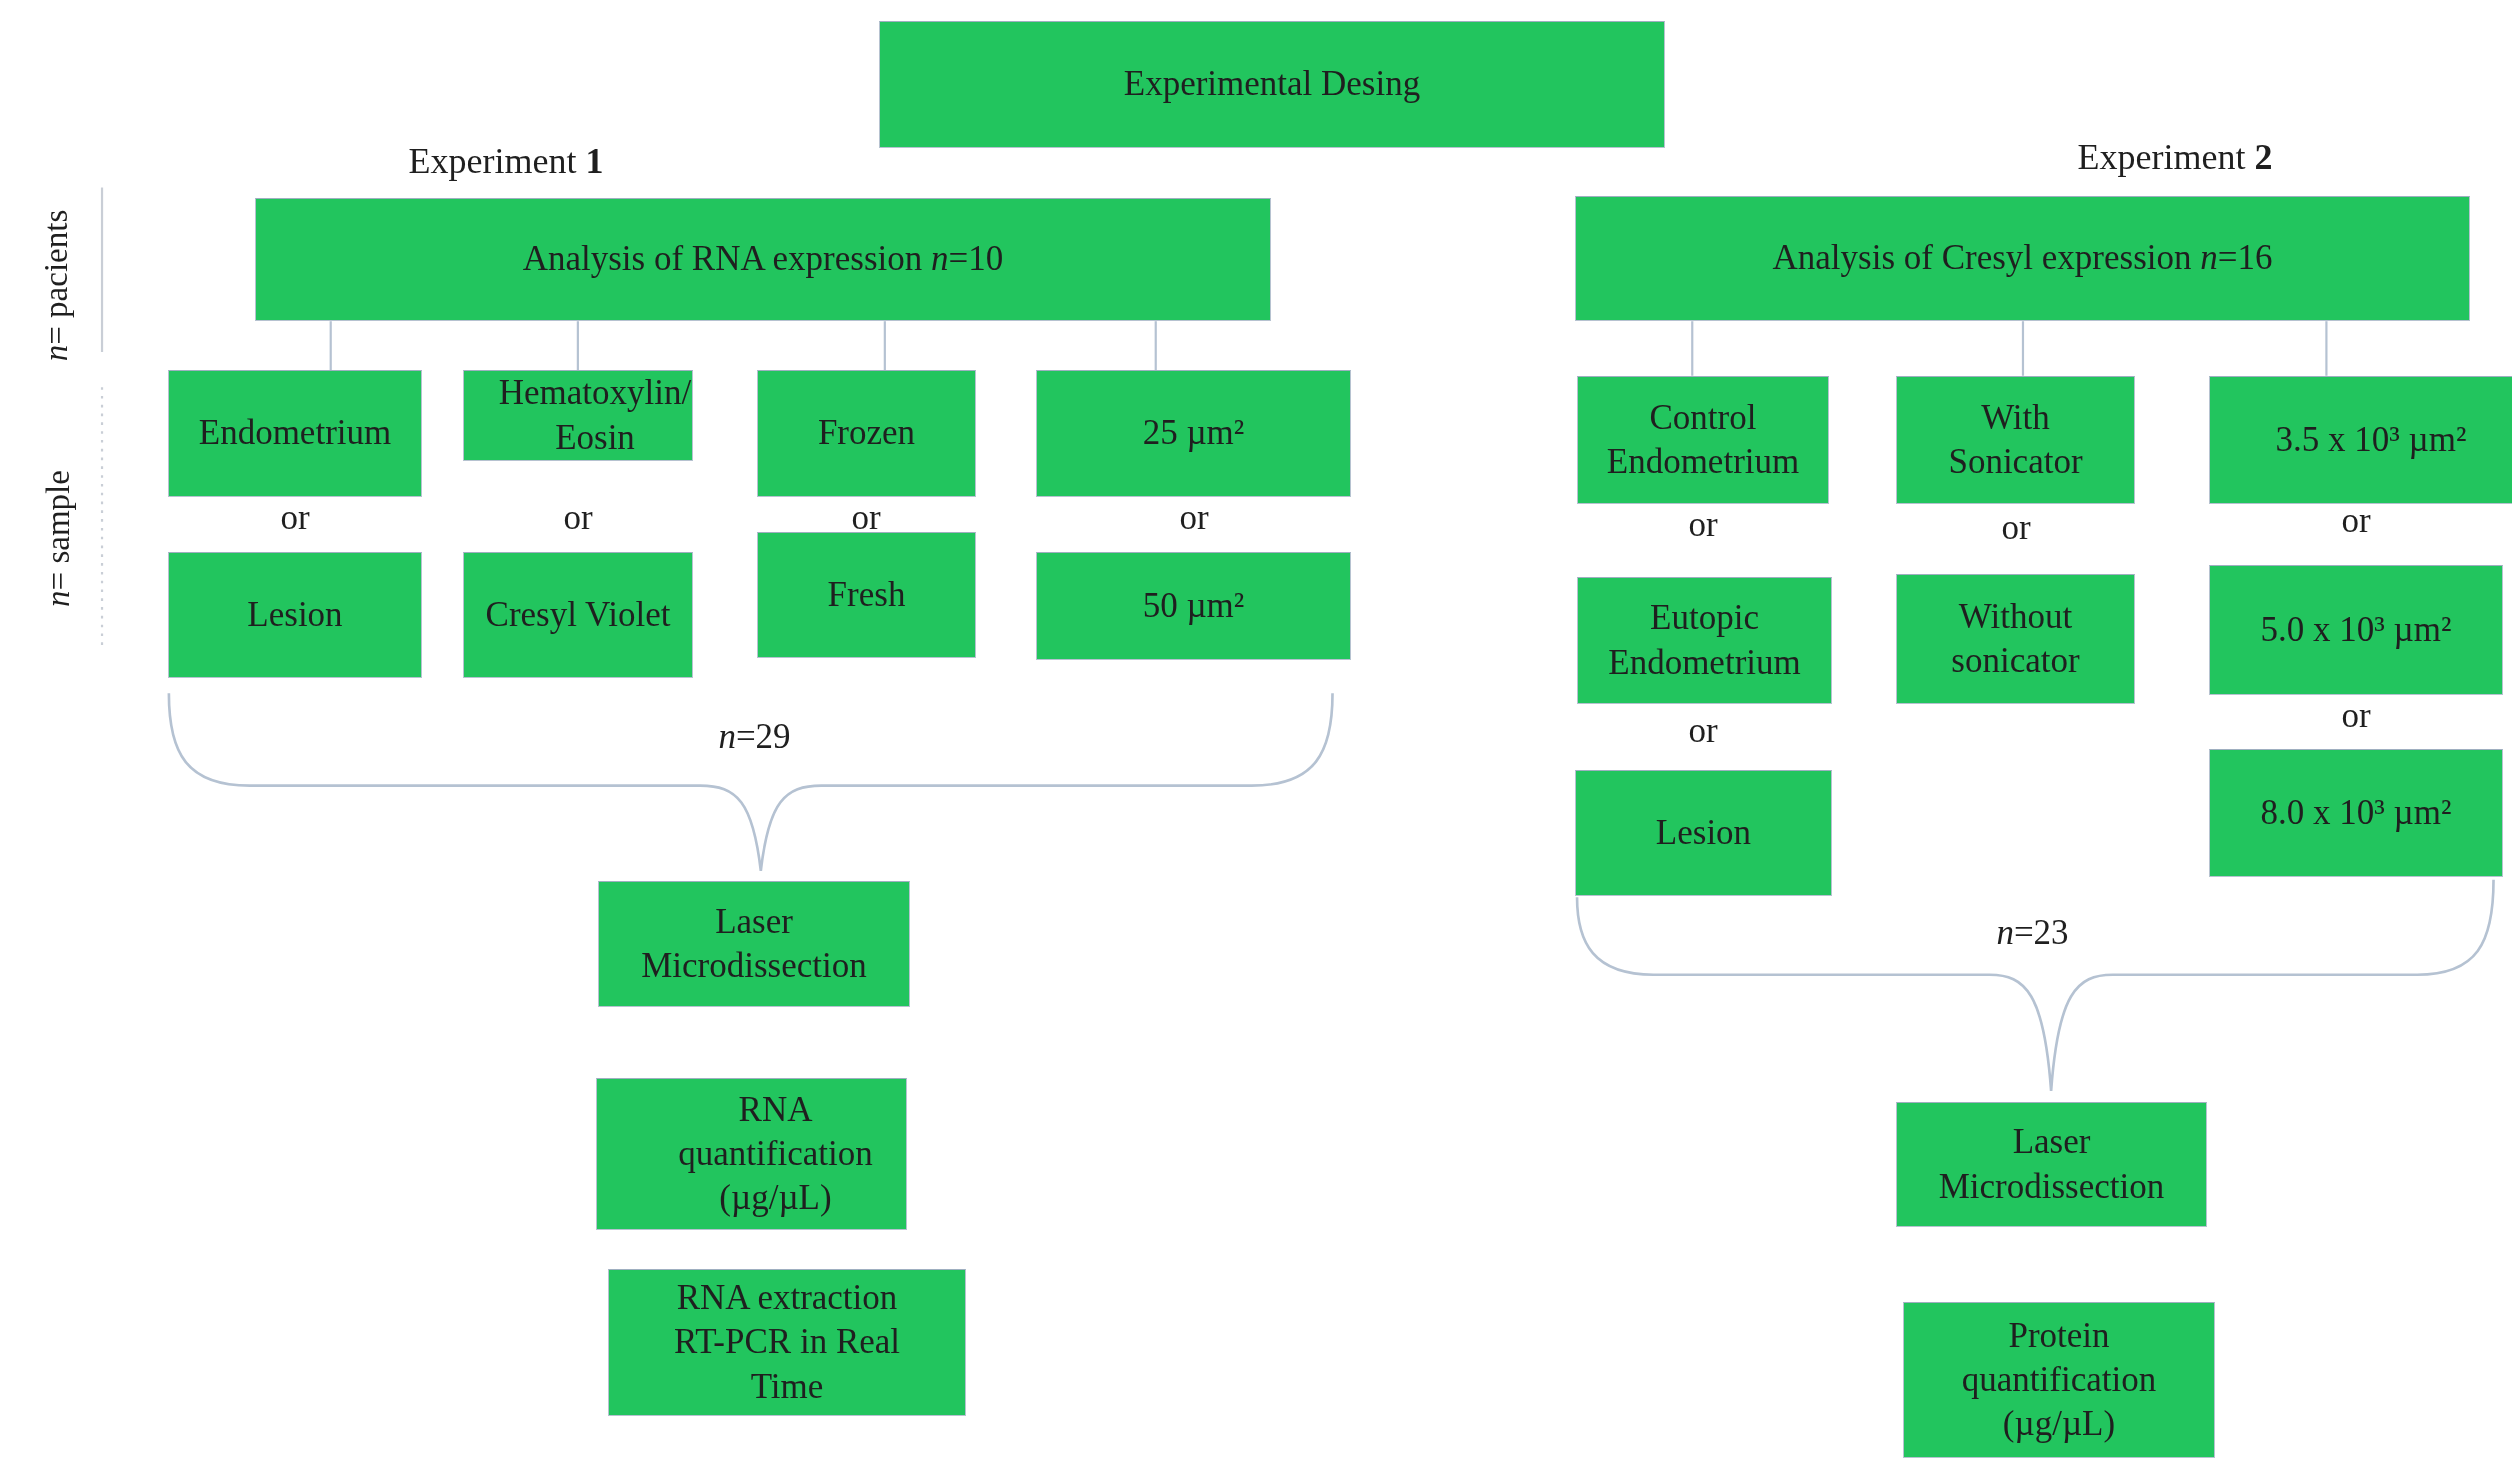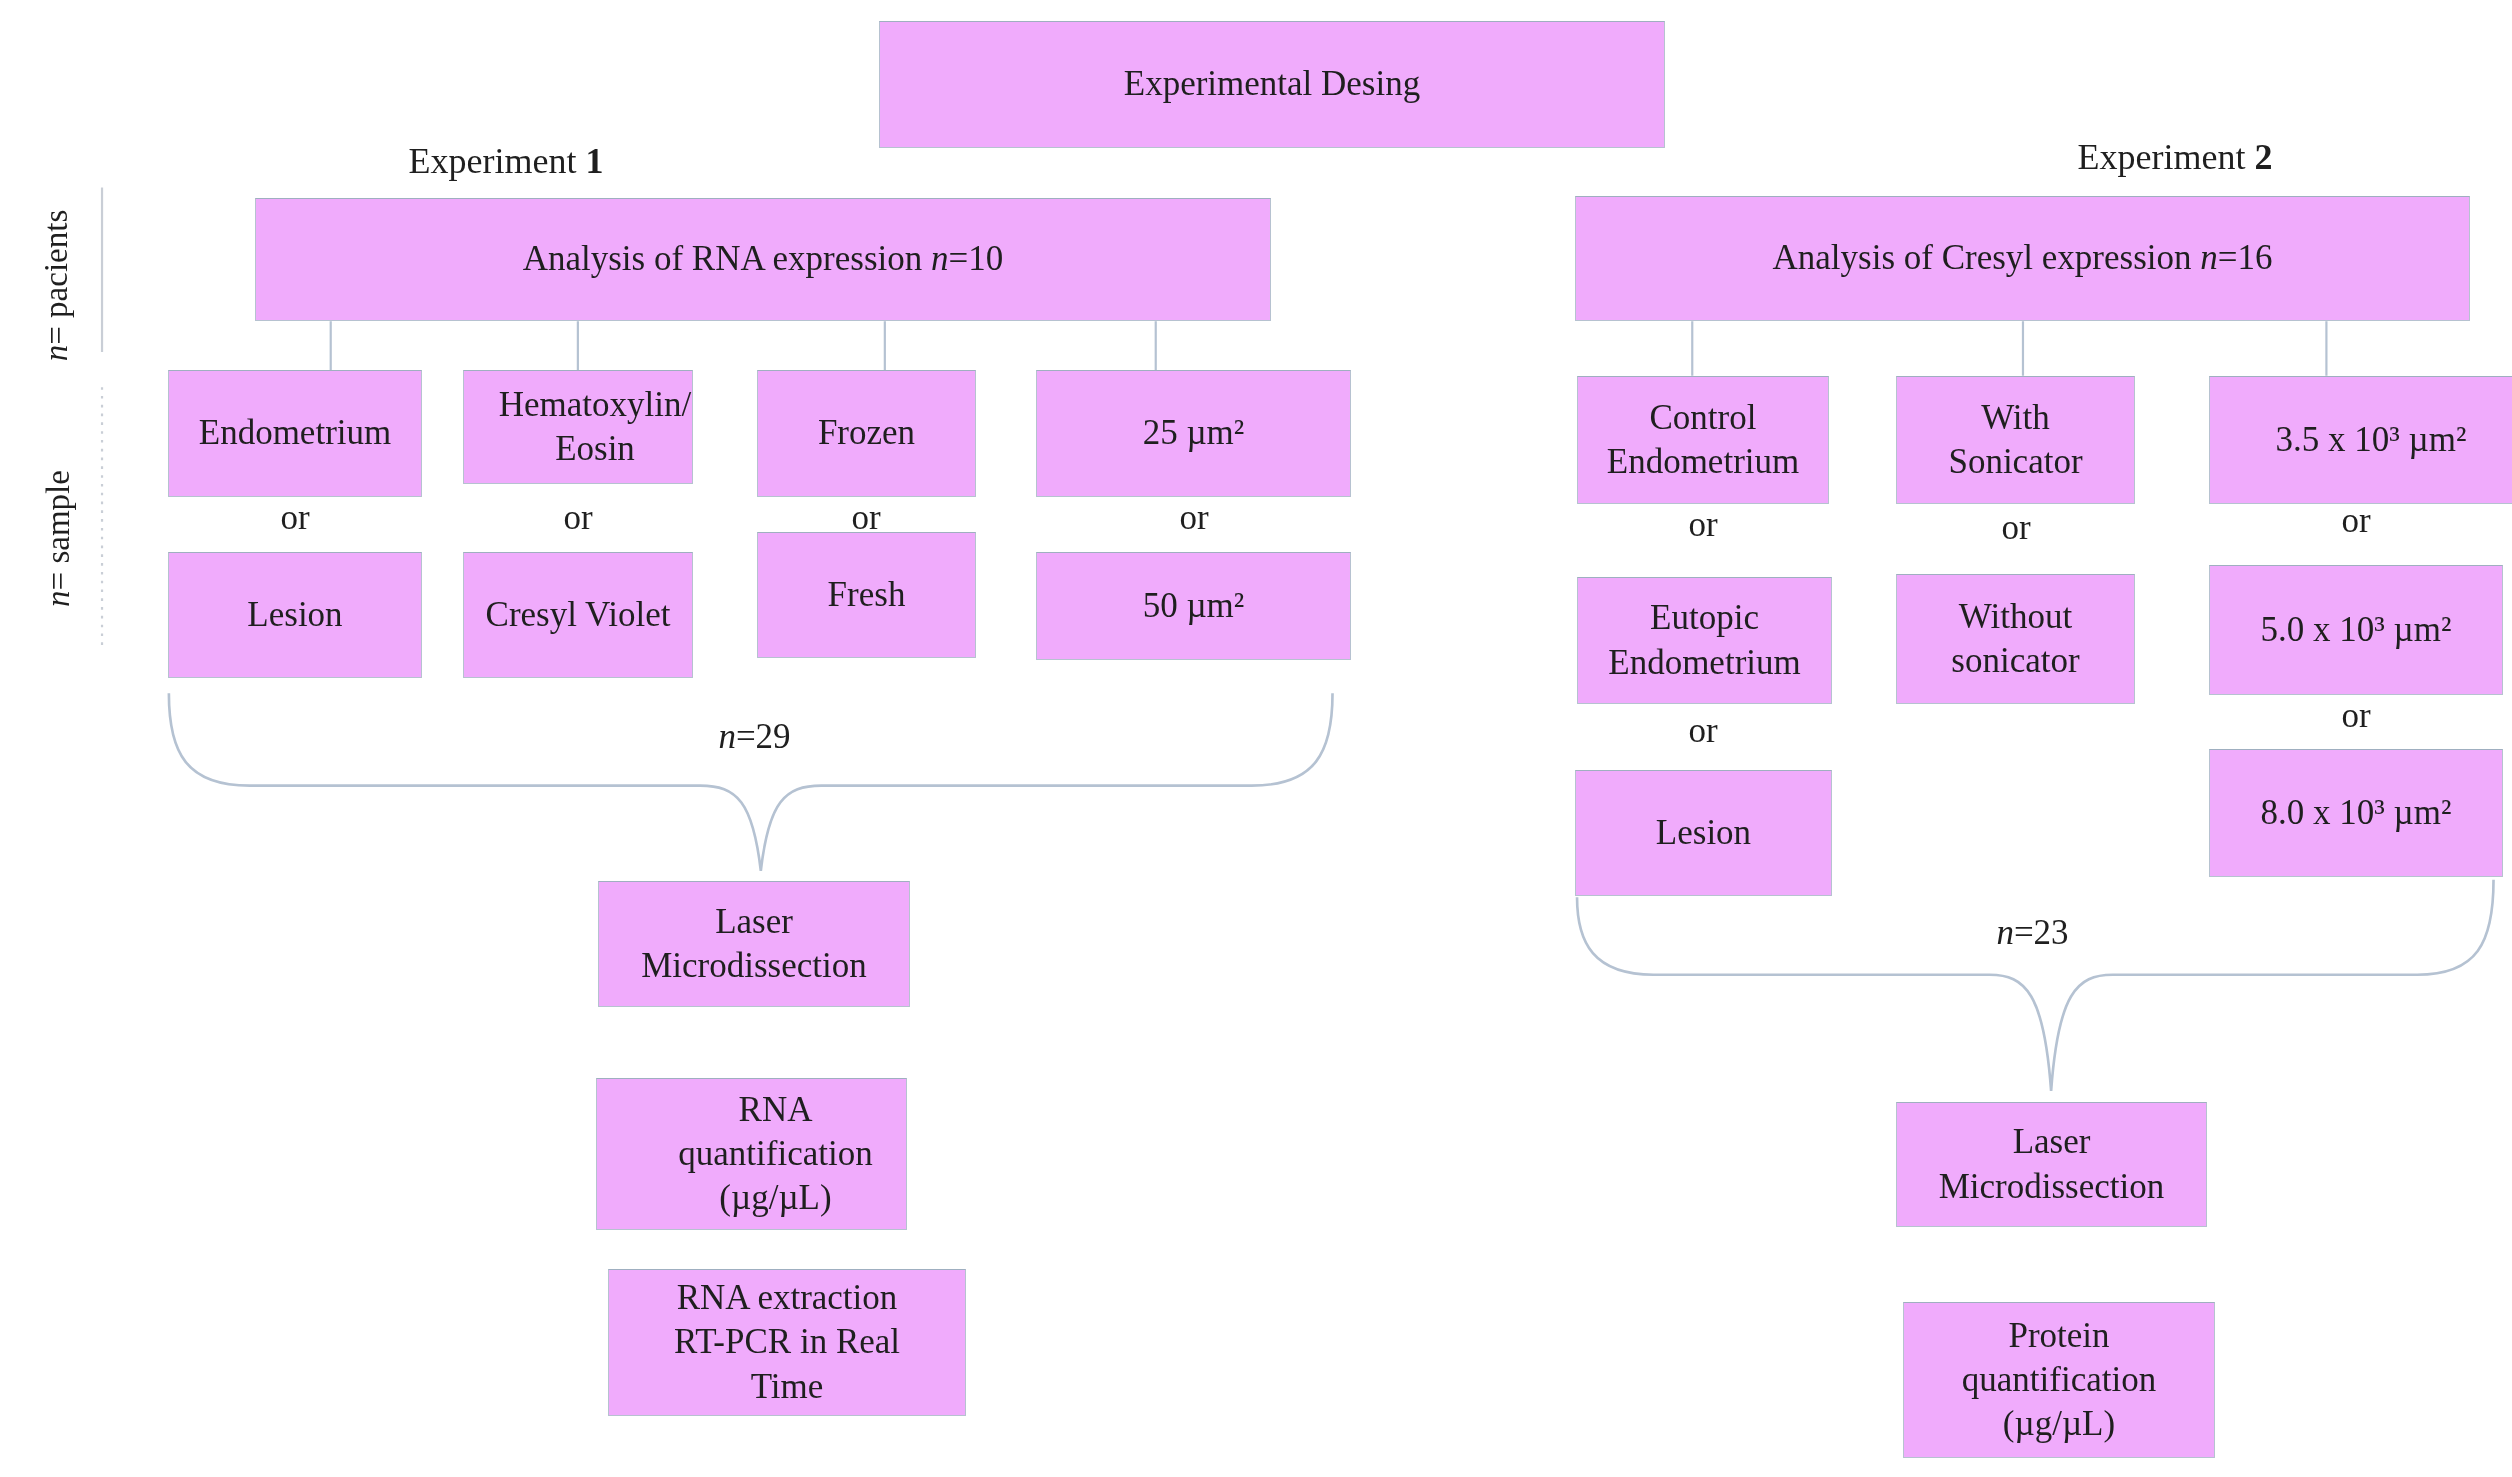--- a/index.html
+++ b/index.html
@@ -12,21 +12,21 @@
   html,body{margin:0;padding:0;background:#ffffff;}
   body{
     width:2512px;height:1478px;position:relative;
     font-family:"Liberation Serif","DejaVu Serif",serif;
     color:var(--text);
   }
   #canvas{position:absolute;left:0;top:0;width:2512px;height:1478px;}
   svg.overlay{position:absolute;left:0;top:0;}
   .box{
     position:absolute;
-    background:#f0abfc;
+    background:#22c55e;
     border:1.8px solid var(--border);
     border-top-color:var(--border-top);
     display:flex;align-items:center;justify-content:center;
     text-align:center;
     font-size:35px;line-height:1.26;
     box-sizing:border-box;
   }
   .plain{
     position:absolute;
     display:flex;align-items:center;justify-content:center;
@@ -90,21 +90,21 @@
   <div class="box header-box" style="left:255px;top:198px;width:1016px;height:123px;">
     <span><span>Analysis of RNA expression</span>&nbsp;<span><i>n</i>=10</span></span>
   </div>
   <div class="box header-box" style="left:1575px;top:196px;width:895px;height:125px;">
     <span><span>Analysis of Cresyl expression</span>&nbsp;<span><i>n</i>=16</span></span>
   </div>
 
   <div class="box" style="left:168px;top:370px;width:254px;height:127px;">
       <span>Endometrium</span>
     </div>
-  <div class="box" style="left:463px;top:370px;width:230px;height:114px;padding-left:34px;">
+  <div class="box" style="left:463px;top:370px;width:230px;height:91px;padding-left:34px;">
       <span>Hematoxylin/<br>Eosin</span>
     </div>
   <div class="box" style="left:757px;top:370px;width:219px;height:127px;align-items:center;">
       <span>Frozen</span>
     </div>
   <div class="box" style="left:1036px;top:370px;width:315px;height:127px;">
       <span>25 µm²</span>
     </div>
 
   <div class="plain or" style="left:251px;top:498px;width:88px;height:39px;">or</div>

